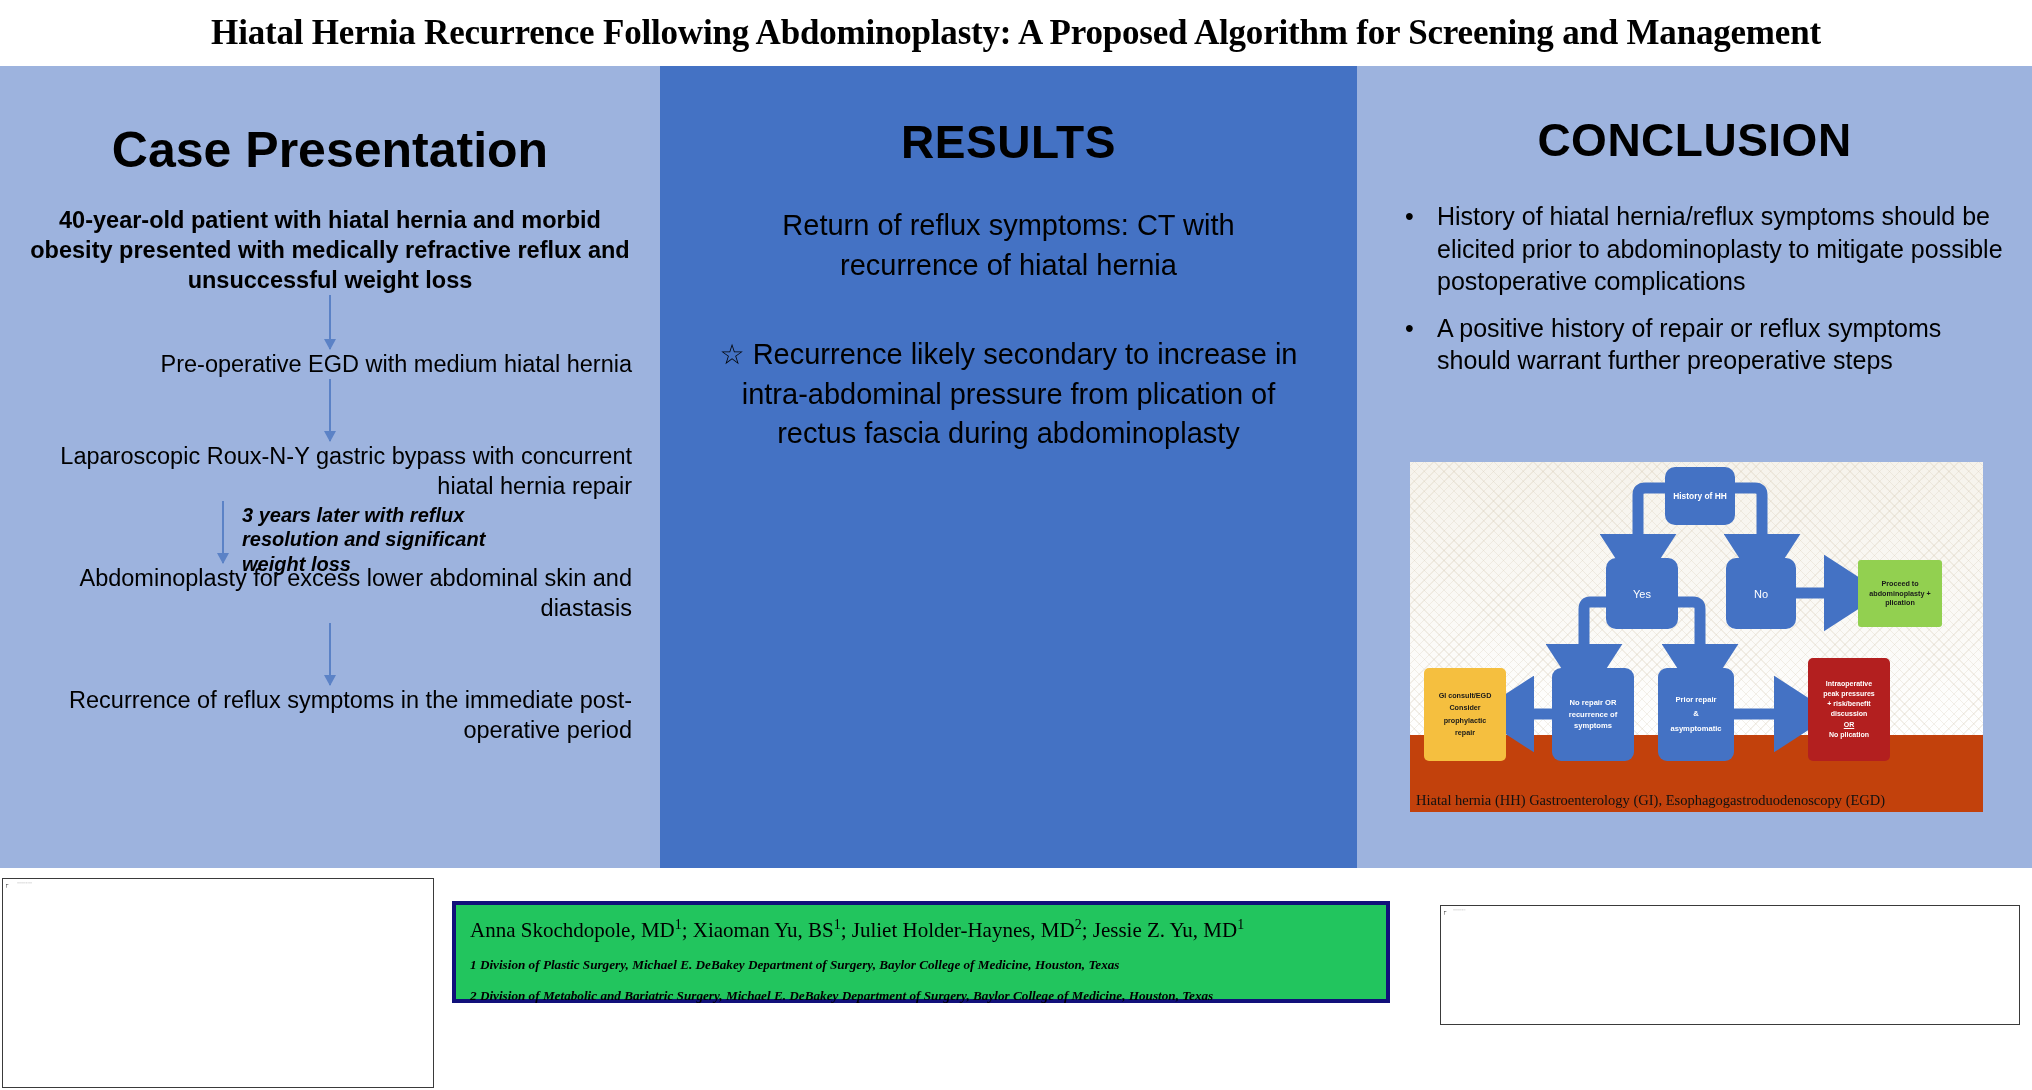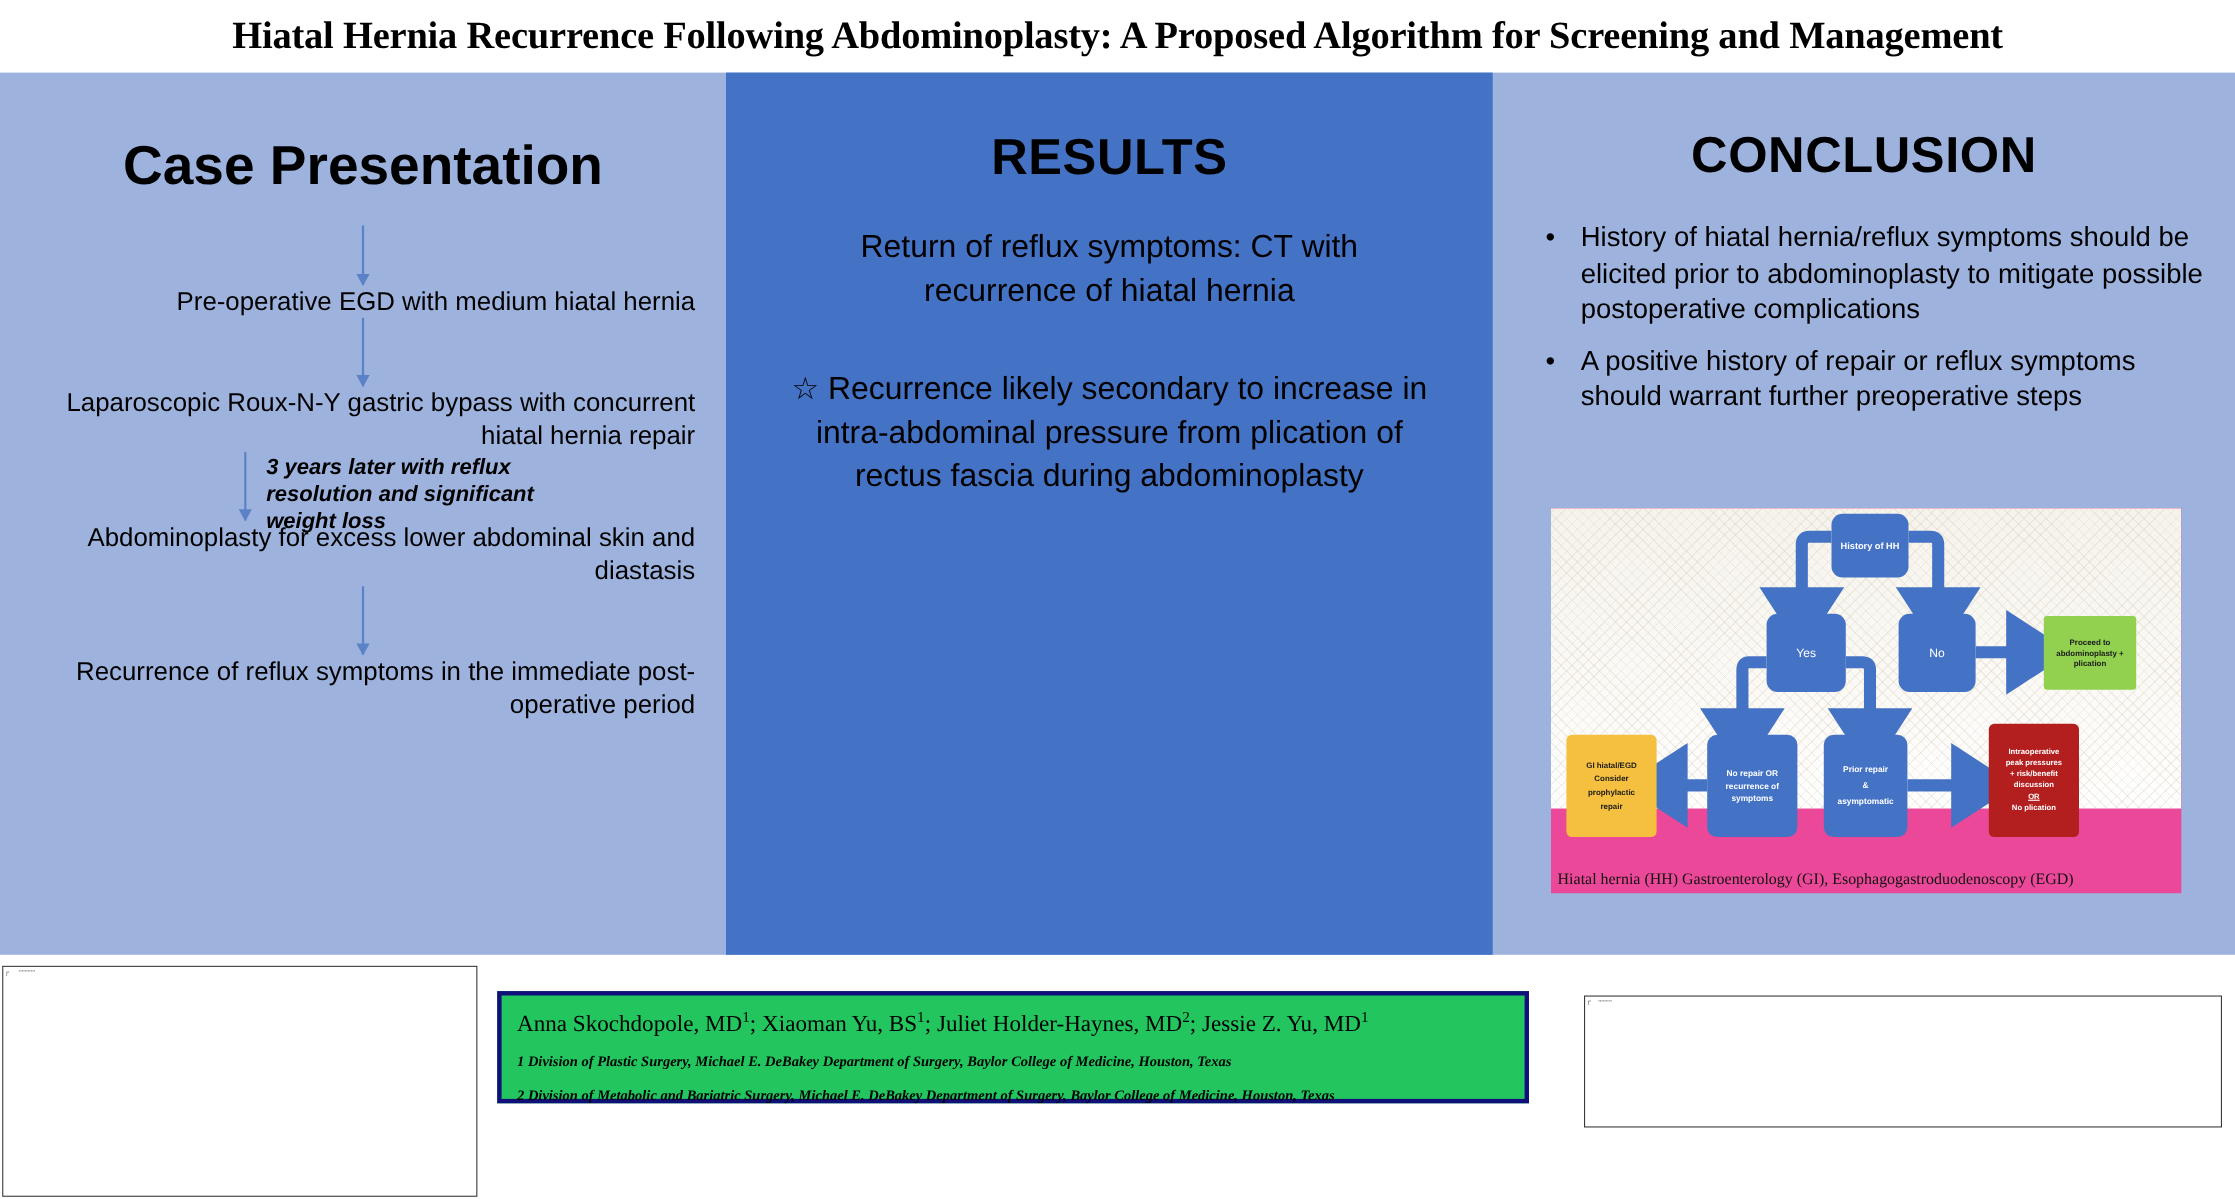--- a/index.html
+++ b/index.html
@@ -165,21 +165,21 @@
     line-height: 1.30;
   }
 
   
   .figure {
     position: absolute;
     left: 1410px;
     top: 462px;
     width: 573px;
     height: 350px;
-    background: #ec4899;
+    background: #c2410c;
     overflow: hidden;
   }
   .fig-canvas {
     position: absolute;
     inset: 0;
   }
   .fig-tex {
     position: absolute;
     left: 0; top: 0;
     width: 100%; height: 78%;
@@ -266,20 +266,21 @@
   </div>
 
   <div class="band"></div>
   <div class="col-mid-bg"></div>
 
   <div class="column col-left">
     <h2 class="col-heading left">Case Presentation</h2>
 
     <div class="case-flow">
 
+      <div class="case-step semibold">40-year-old patient with hiatal hernia and morbid obesity presented with medically refractive reflux and unsuccessful weight loss</div>
 
       <div class="arrow-wrap">
         <div class="v-arrow"></div>
       </div>
 
       <div class="case-step normal">Pre-operative EGD with medium hiatal hernia</div>
 
       <div class="arrow-wrap tall">
         <div class="v-arrow"></div>
       </div>
@@ -371,21 +372,21 @@
 
       <div style="position:absolute;left:316px;top:96px;width:70px;height:71px;display:flex;align-items:center;justify-content:center;color:#fff;font-size:11px;text-align:center;">No</div>
 
       <div style="position:absolute;left:448px;top:98px;width:84px;height:67px;display:flex;flex-direction:column;align-items:center;justify-content:center;color:#1a1a1a;font-size:7.2px;font-weight:bold;line-height:1.35;text-align:center;">
         <span>Proceed to</span>
         <span>abdominoplasty +</span>
         <span>plication</span>
       </div>
 
       <div style="position:absolute;left:14px;top:206px;width:82px;height:93px;display:flex;flex-direction:column;align-items:center;justify-content:center;color:#1a1a1a;font-size:7.2px;font-weight:bold;line-height:1.7;text-align:center;">
-        <span>GI hiatal/EGD</span>
+        <span>GI consult/EGD</span>
         <span>Consider</span>
         <span>prophylactic</span>
         <span>repair</span>
       </div>
 
       <div style="position:absolute;left:142px;top:206px;width:82px;height:93px;display:flex;flex-direction:column;align-items:center;justify-content:center;color:#fff;font-size:7.6px;font-weight:bold;line-height:1.55;text-align:center;">
         <span>No repair OR</span>
         <span>recurrence of</span>
         <span>symptoms</span>
       </div>

